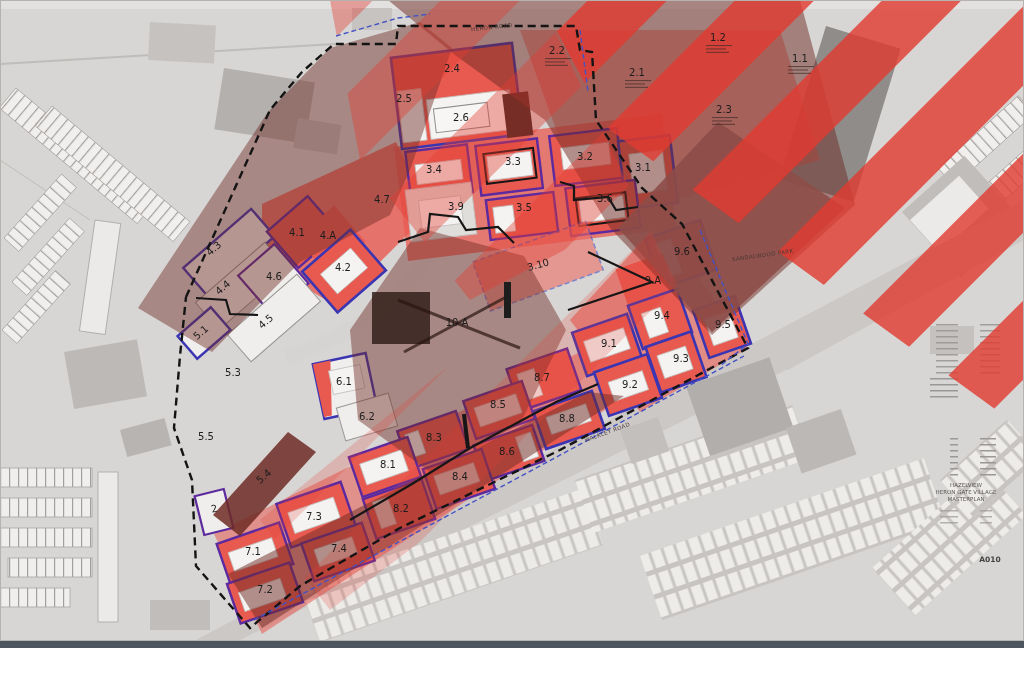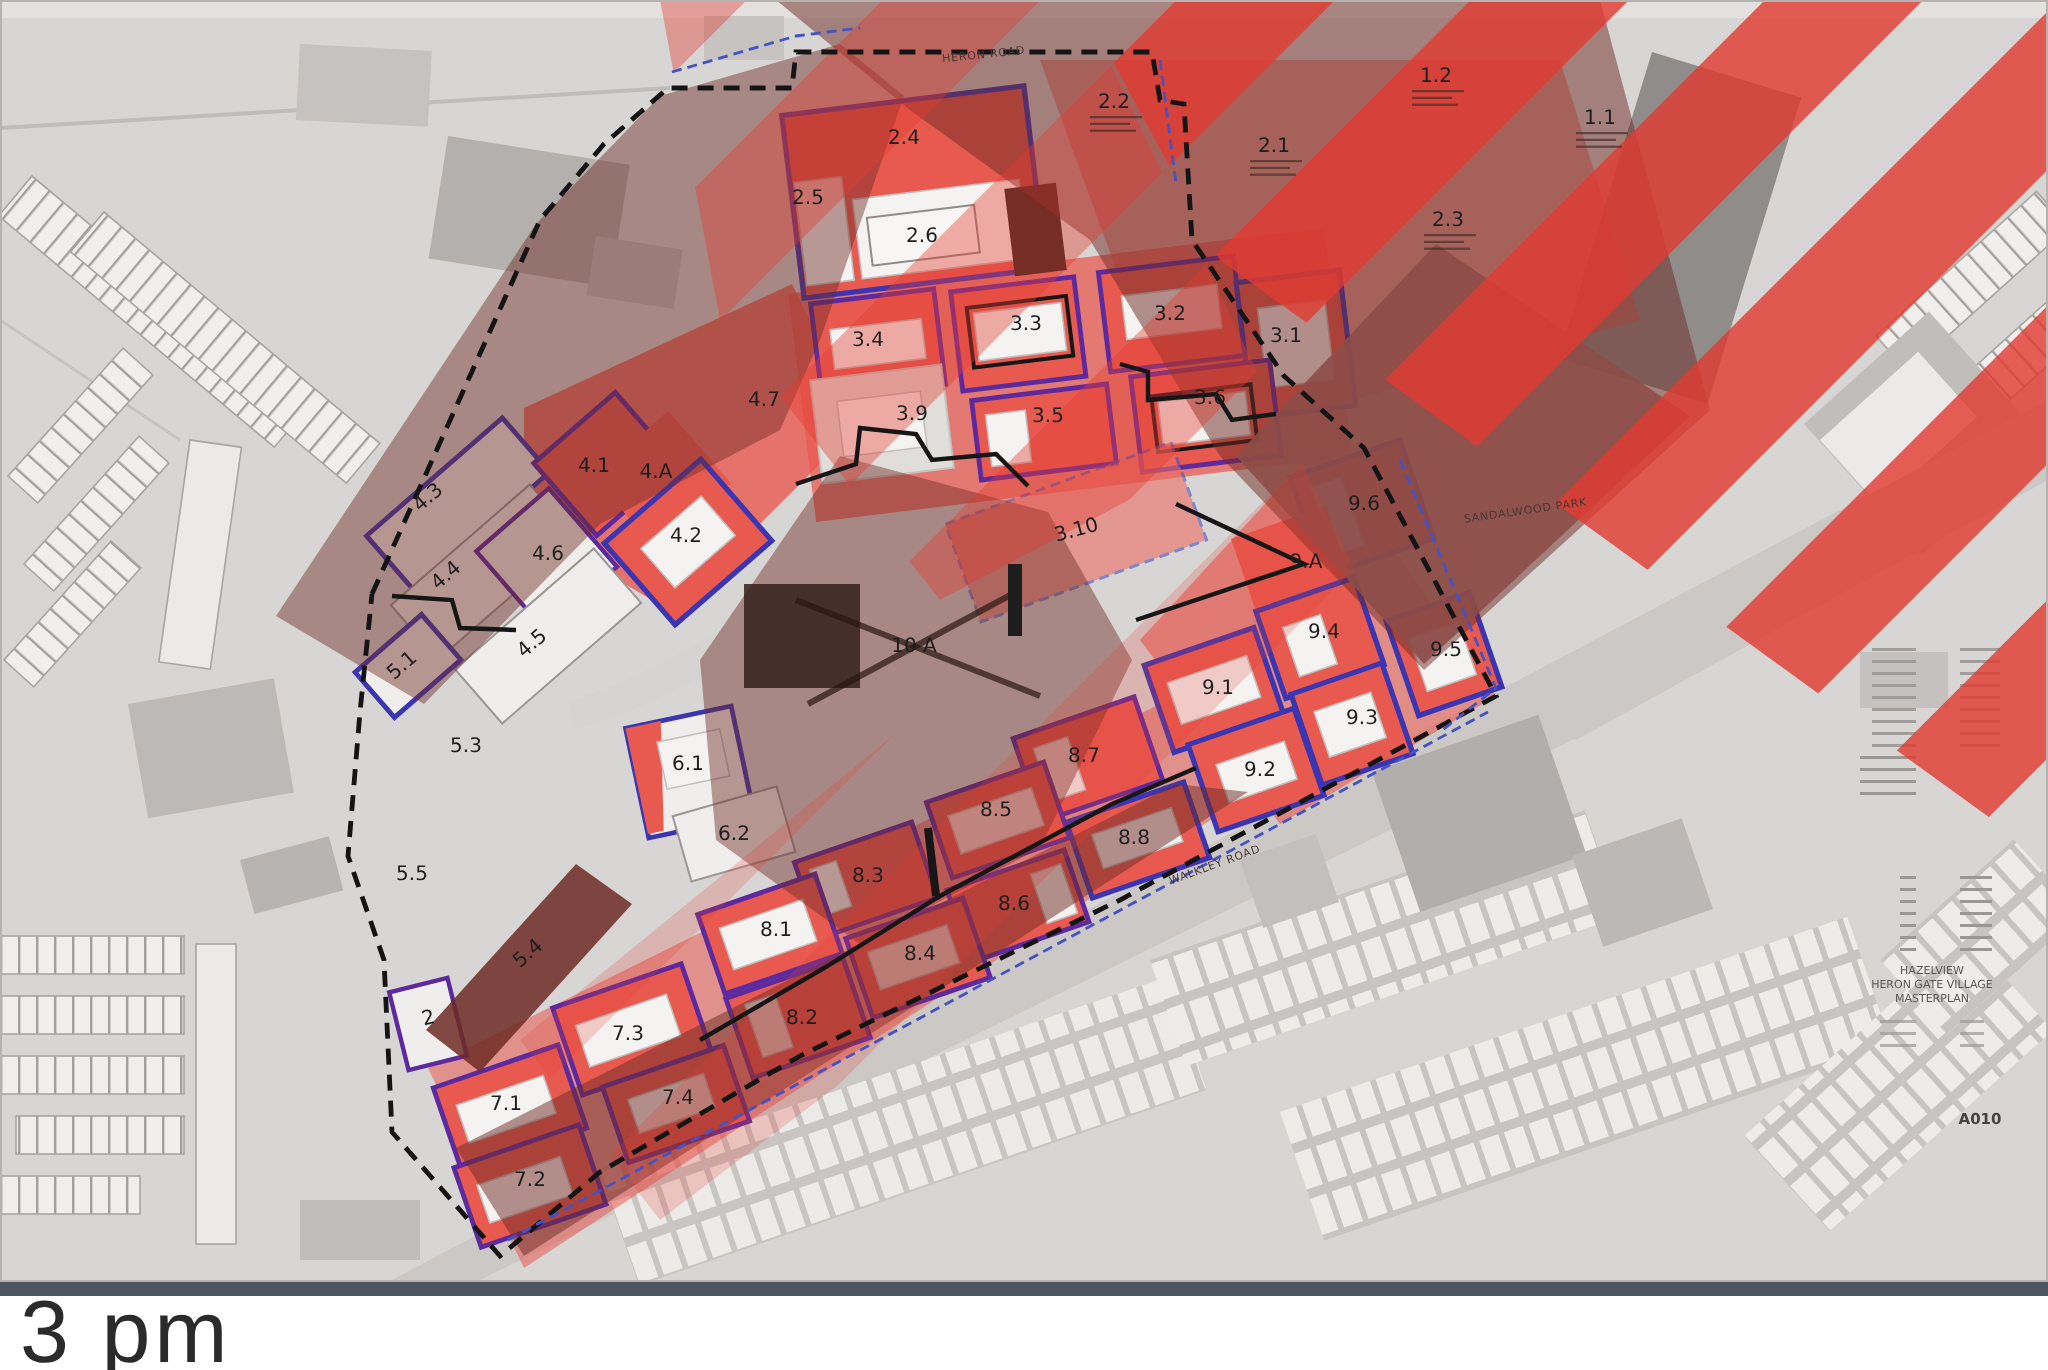--- a/index.html
+++ b/index.html
@@ -385,17 +385,14 @@
         <text x="966" y="494" class="tiny-lbl">HERON GATE VILLAGE</text>
         <text x="966" y="501" class="tiny-lbl">MASTERPLAN</text>
         <text x="990" y="562" class="sheet-lbl">A010</text>
       </g>
 
   <rect x="0.5" y="0.5" width="1023" height="640" fill="none" stroke="#b5b2b0" stroke-width="1"></rect>
 </svg>
 
 <div class="border-bar"></div>
 
-<div class="caption-row">
-  <div class="caption-text">3 pm</div>
+
 </div>
 
-</div>
-
 </body></html>

